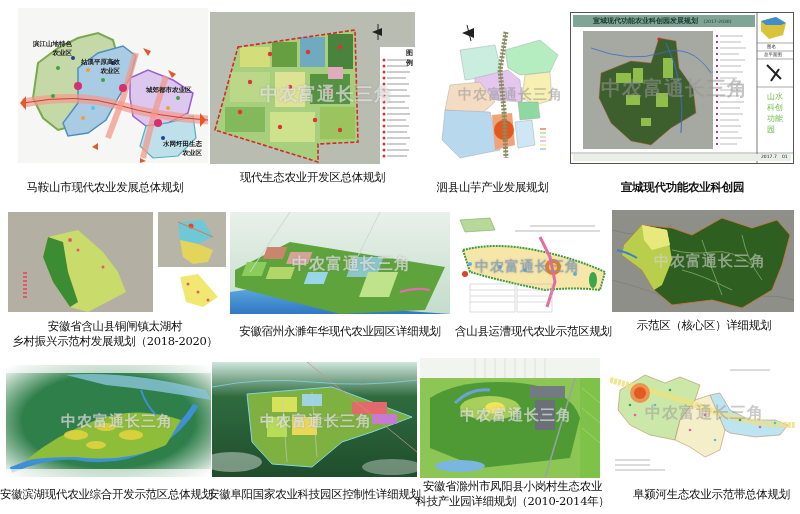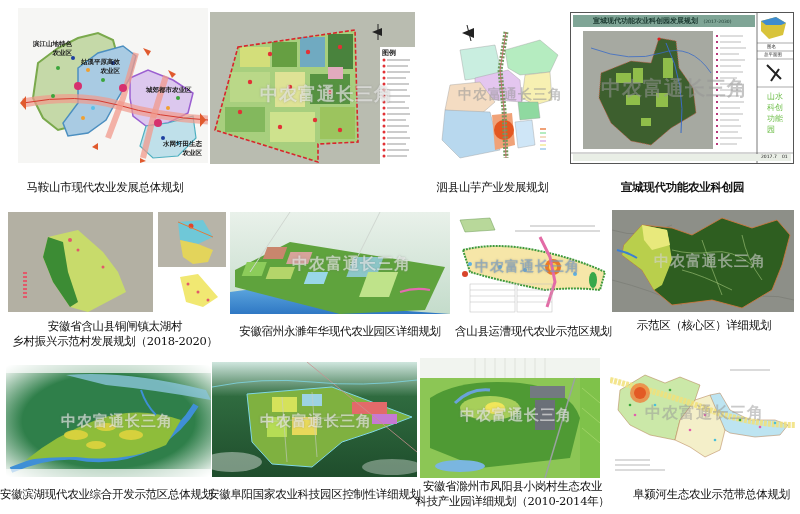--- a/index.html
+++ b/index.html
@@ -3,21 +3,21 @@
 <meta charset="utf-8">
 <style>
   html,body{margin:0;padding:0;background:#ffffff;}
   body{width:800px;height:514px;position:relative;overflow:hidden;font-family:"DejaVu Serif","Liberation Serif",serif;color:#1a1a1a;}
   .tile{position:absolute;overflow:hidden;}
   .caption{position:absolute;text-align:center;font-size:11.5px;line-height:15px;color:#111;letter-spacing:-0.3px;white-space:nowrap;}
   .wm{position:absolute;font-family:"DejaVu Sans","Liberation Sans",sans-serif;color:rgba(255,255,255,0.55);font-size:18px;font-weight:bold;letter-spacing:1px;white-space:nowrap;text-shadow:0 0 2px rgba(120,120,120,0.5);pointer-events:none;}
   .wm.dark{color:rgba(150,150,150,0.55);text-shadow:none;}
   svg{display:block;}
   .lbl{font-family:"DejaVu Sans",sans-serif;text-align:right;}
-  .legend-title{position:absolute;font-size:7px;font-weight:bold;font-family:"DejaVu Sans",sans-serif;}
+  .legend-title{position:absolute;font-size:7px;font-weight:bold;font-family:"DejaVu Sans",sans-serif;margin-left:24px;}
 </style>
 </head>
 <body>
 
 <div class="tile" style="left:18px;top:8px;width:190px;height:155px;">
   <svg width="190" height="155" viewBox="0 0 190 155">
     <rect width="190" height="155" fill="#f6f6f4"></rect>
     <path d="M20,55 L40,40 L60,30 L80,25 L95,32 L100,50 L90,75 L75,95 L55,118 L40,122 L25,110 L15,90 Z" fill="#c5d9a8" stroke="#7aa94c" stroke-width="2"></path>
     <path d="M60,60 L80,45 L105,38 L118,48 L112,70 L100,90 L88,112 L70,125 L50,128 L45,115 L60,95 Z" fill="#a9cbe3" stroke="#4c8fc0" stroke-width="1.5"></path>
     <path d="M112,70 L130,62 L155,72 L175,85 L170,105 L150,115 L128,118 L115,108 L112,90 Z" fill="#dcc8ee" stroke="#9b5fd1" stroke-width="1.5"></path>
@@ -132,20 +132,21 @@
     </g>
     <g transform="translate(162,12)">
       <path d="M0,8 L10,4 L10,12 Z" fill="#222"></path>
         <path d="M6,0 L6,16" stroke="#222" stroke-width="1"></path>
     </g>
   </svg>
   <div class="legend-title" style="left:172px;top:36px;">图例</div>
   <div class="wm" style="left:50px;top:70px;">中农富通长三角</div>
 </div>
 <div class="caption" style="left:210px;top:170px;width:205px;">
+  <div>现代生态农业开发区总体规划</div>
 </div>
 
 <div class="tile" style="left:420px;top:10px;width:145px;height:150px;">
   <svg width="145" height="150" viewBox="0 0 145 150">
     <rect width="145" height="150" fill="#ffffff"></rect>
     <path d="M40,40 L75,35 L82,65 L45,70 Z" fill="#c9eee0" stroke="#999" stroke-width="0.4"></path>
     <path d="M85,40 L120,30 L138,45 L130,62 L100,65 L88,58 Z" fill="#b5ecc0" stroke="#999" stroke-width="0.4"></path>
     <path d="M105,65 L130,62 L132,90 L115,95 L102,88 Z" fill="#f7f0b2" stroke="#999" stroke-width="0.4"></path>
     <path d="M55,68 L88,60 L100,70 L102,92 L75,90 L55,80 Z" fill="#e4c6ef" stroke="#999" stroke-width="0.4"></path>
     <path d="M30,75 L60,72 L75,92 L60,105 L25,100 Z" fill="#f4dcc2" stroke="#999" stroke-width="0.4"></path>

